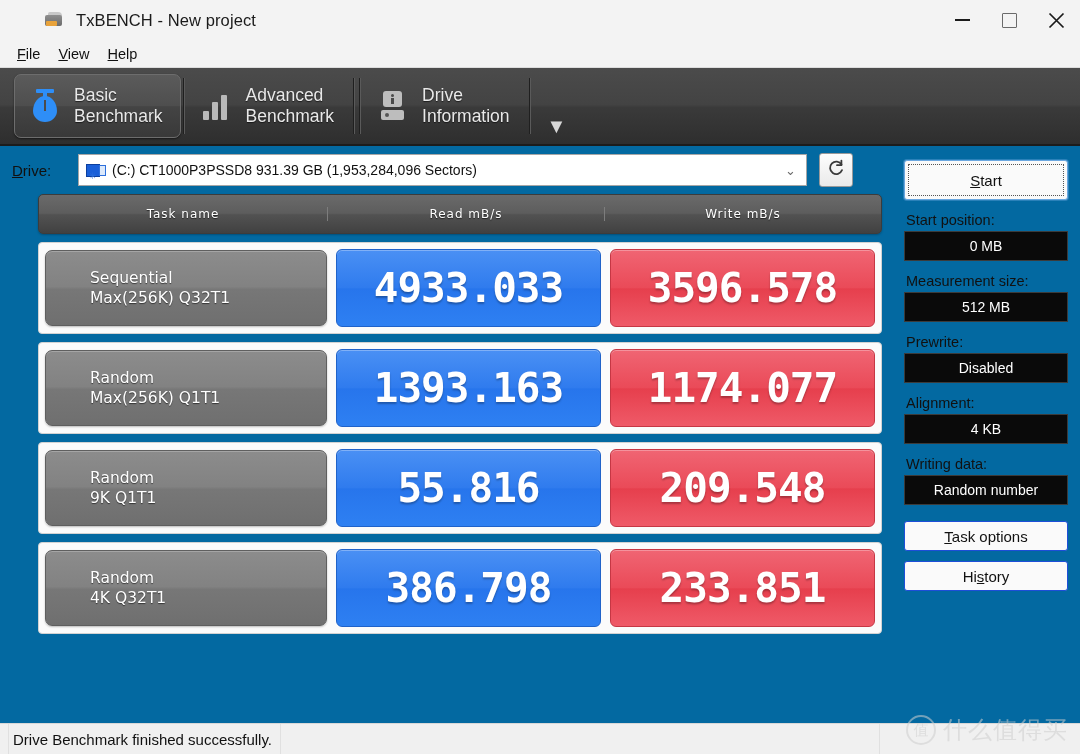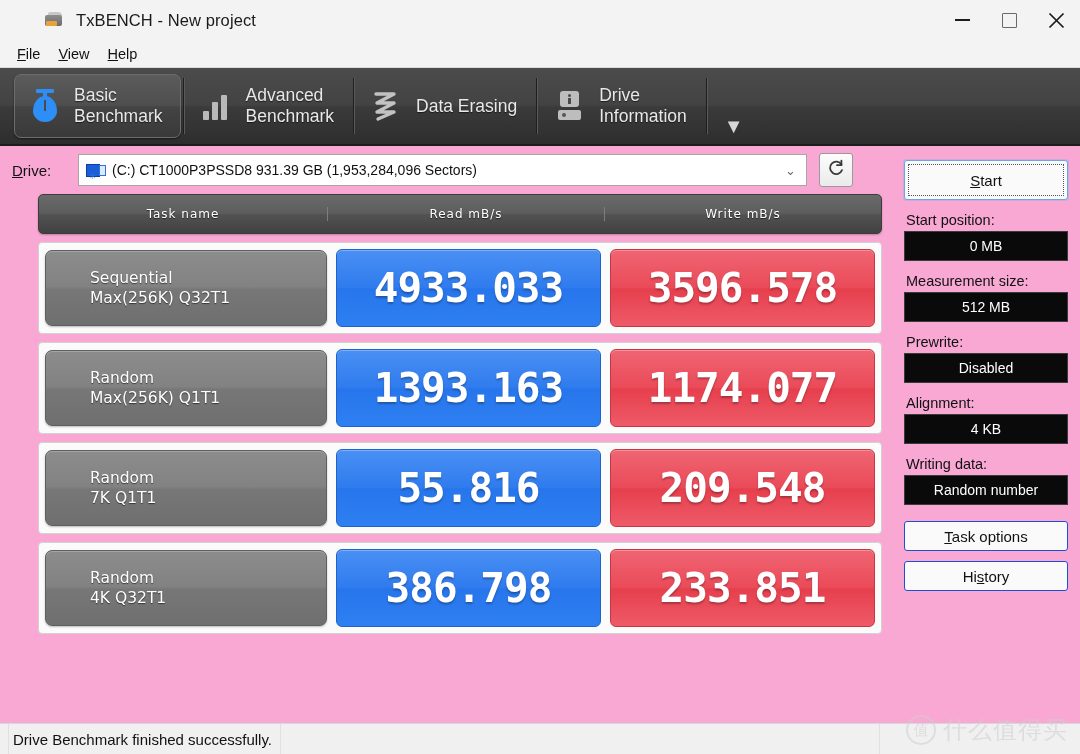--- a/index.html
+++ b/index.html
@@ -202,21 +202,21 @@
     font-size: 20px;
     line-height: 1;
     align-self: flex-end;
     margin-bottom: 8px;
   }
 
   
   .content {
     flex: 1 1 auto;
     display: flex;
-    background: #f9a8d4;
+    background: #0369a1;
     position: relative;
     min-height: 0;
   }
   .left-pane {
     width: 898px;
     flex: 0 0 auto;
     display: flex;
     flex-direction: column;
     padding: 0;
   }
@@ -538,28 +538,20 @@
         <i></i>
           <i></i>
           <i></i>
       </span>
       <span class="tab-label">Advanced
 Benchmark</span>
     </div>
 
     <div class="tab-sep"></div>
 
-    <div class="tab">
-      <span class="tab-icon ic-zig">
-        <svg width="32" height="34" viewBox="0 0 32 34">
-          <path d="M6 6 L24 6 L7 15 L24 15 L7 24 L24 24 L8 31" stroke="#c2c2c2" stroke-width="3.4" fill="none" stroke-linejoin="round" stroke-linecap="round"></path>
-        </svg>
-      </span>
-      <span class="tab-label">Data Erasing</span>
-    </div>
 
     <div class="tab-sep"></div>
 
     <div class="tab">
       <span class="tab-icon ic-drive">
         <span class="dv-top"></span>
           <span class="dv-i1"></span>
           <span class="dv-i2"></span>
         <span class="dv-bot"></span>
           <span class="dv-led"></span>
@@ -618,21 +610,21 @@
             <span class="task-line1">Random</span>
             <span class="task-line2">Max(256K) Q1T1</span>
           </div>
           <div class="val-cell val-read">1393.163</div>
           <div class="val-cell val-write">1174.077</div>
         </div>
 
         <div class="row">
           <div class="task-cell">
             <span class="task-line1">Random</span>
-            <span class="task-line2">7K Q1T1</span>
+            <span class="task-line2">9K Q1T1</span>
           </div>
           <div class="val-cell val-read">55.816</div>
           <div class="val-cell val-write">209.548</div>
         </div>
 
         <div class="row">
           <div class="task-cell">
             <span class="task-line1">Random</span>
             <span class="task-line2">4K Q32T1</span>
           </div>

